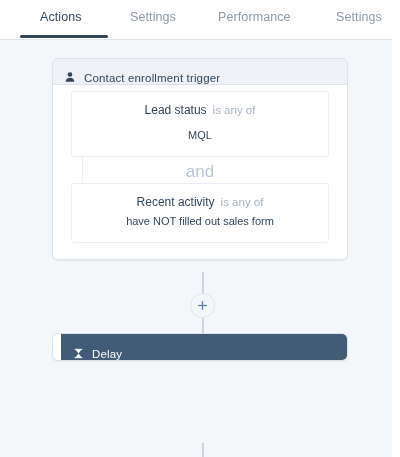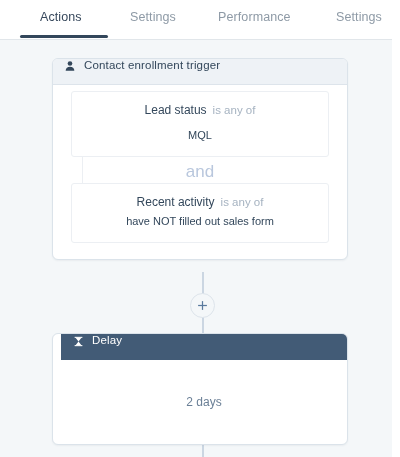--- a/index.html
+++ b/index.html
@@ -70,21 +70,21 @@
     position: absolute;
     background: #ffffff;
     border: 1px solid #dbe3ea;
     border-radius: 6px;
     box-shadow: 0 1px 2px rgba(45,62,80,.06);
     overflow: hidden;
   }
 
   .card-header {
     display: flex;
-    align-items: flex-start;
+    align-items: flex-end;
     height: 26px;
     padding: 0 10px;
     font-size: 11.5px;
     letter-spacing: .15px;
   }
 
   .card-header.trigger {
     background: #eef2f6;
     color: #33475b;
     border-bottom: 1px solid #dde4eb;
@@ -256,19 +256,16 @@
       <div class="card-header delay">
         <span class="hdr-icon">
           <svg viewBox="0 0 16 16" width="11" height="11" aria-hidden="true">
             <rect x="2.4" y="1.2" width="11.2" height="1.6" fill="#ffffff"></rect>
             <rect x="2.4" y="13.2" width="11.2" height="1.6" fill="#ffffff"></rect>
             <path d="M4 2.8h8L8 8l4 5.2H4L8 8z" fill="#ffffff"></path>
           </svg>
         </span>
         <span>Delay</span>
       </div>
-      <div class="card-body delay-body">
-        <span class="delay-value">2 days</span>
-      </div>
     </div>
 
   </div>
 </div>
 
 </body></html>

